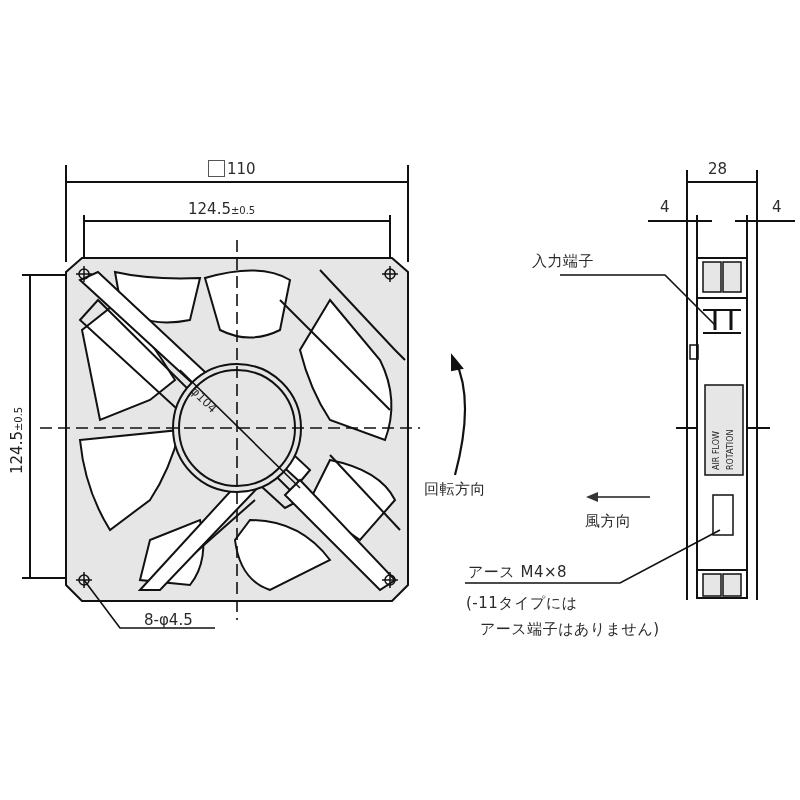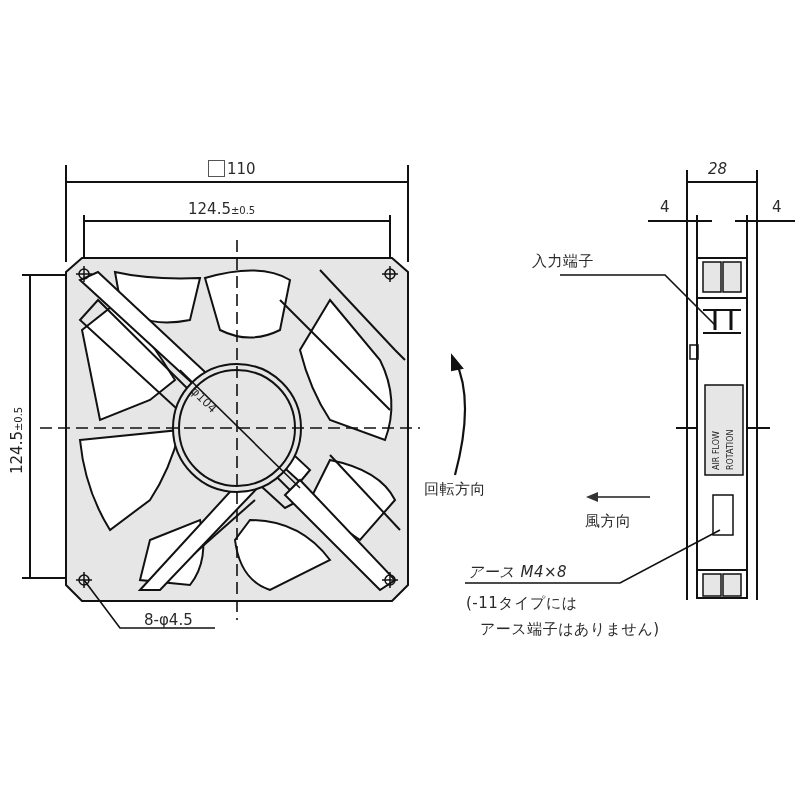--- a/index.html
+++ b/index.html
@@ -126,23 +126,23 @@
 <div class="lbl dim" style="left:188px;top:200px;">
   <span>124.5</span><span class="tol">±0.5</span>
 </div>
 <div class="vert" style="left:8px;top:474px;">
   <span>124.5</span><span class="tol">±0.5</span>
 </div>
 <div class="lbl" style="left:198px;top:384px;font-size:12px;transform:rotate(45deg);transform-origin:0 0;">φ104</div>
 <div class="lbl dim" style="left:144px;top:611px;">8-φ4.5</div>
 <div class="lbl jp" style="left:424px;top:480px;">回転方向</div>
 
-<div class="lbl dim" style="left:708px;top:160px;font-style:italic;">28</div>
+<div class="lbl dim" style="left:708px;top:160px;">28</div>
 <div class="lbl dim" style="left:660px;top:198px;">4</div>
 <div class="lbl dim" style="left:772px;top:198px;">4</div>
 <div class="lbl jp" style="left:532px;top:252px;">入力端子</div>
 <div class="lbl jp" style="left:585px;top:512px;font-family:Liberation Mono, monospace;">風方向</div>
 <div class="vert" style="left:712px;top:470px;font-size:8px;">AIR FLOW</div>
 <div class="vert" style="left:726px;top:470px;font-size:8px;">ROTATION</div>
 
-<div class="lbl jp" style="left:468px;top:563px;font-style:italic;">アース M4×8</div>
+<div class="lbl jp" style="left:468px;top:563px;">アース M4×8</div>
 <div class="lbl jp" style="left:466px;top:594px;">(-11タイプには</div>
 <div class="lbl jp" style="left:480px;top:620px;">アース端子はありません)</div>
 
 </body></html>

